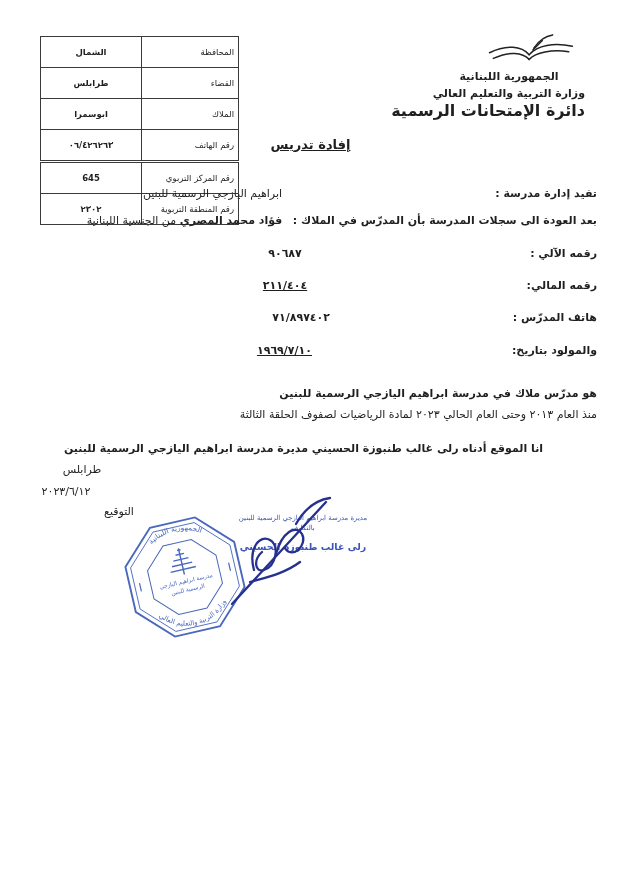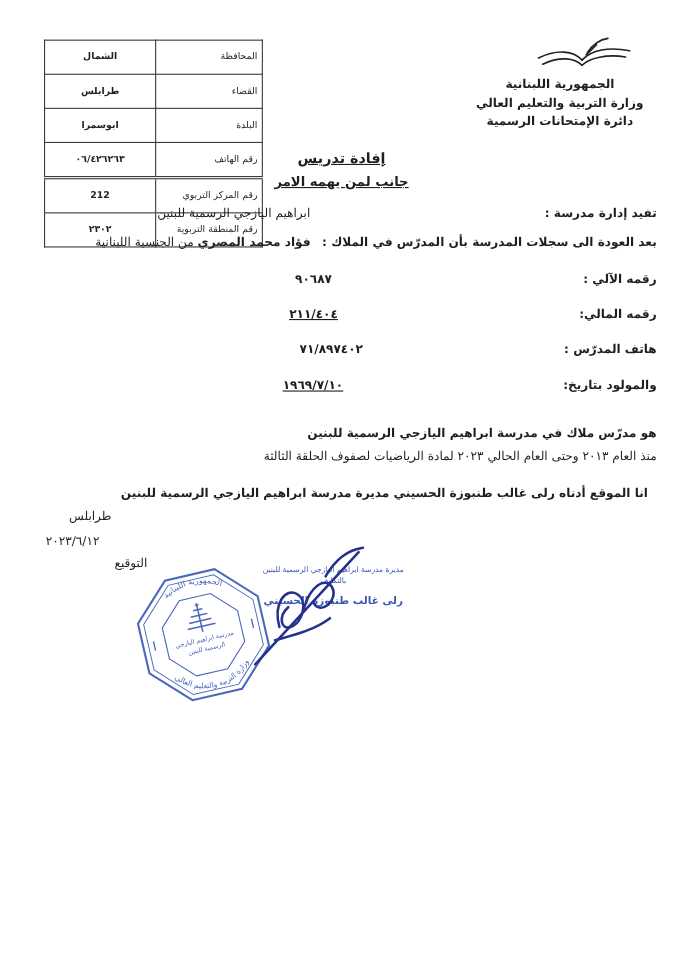--- a/index.html
+++ b/index.html
@@ -30,21 +30,21 @@
   .info-table td.lbl { width:97px; text-align:right; }
   .info-table td.val { width:101px; text-align:center; font-weight:bold; }
   .info-table tr.sep td { border-top:3px double #3a3a3a; }
   
   .gov-header {
     position:absolute; right:36px; top:33px; width:152px;
     text-align:center;
   }
   .gov-logo { display:block; margin:0 6px 3px auto; }
   .gov-line { font-weight:bold; font-size:11px; line-height:17px; white-space:nowrap; }
-  .gov-line.small { font-size:11px; }
+  .gov-line.small { font-size:16px; }
   
   .doc-title {
     position:absolute; top:137px; left:0; right:0;
     text-align:center; font-size:13px; font-weight:bold;
     text-decoration:underline;
   }
   .doc-subtitle {
     position:absolute; top:158px; left:0; right:0;
     text-align:center; font-size:12px; font-weight:bold;
     text-decoration:underline;
@@ -79,30 +79,30 @@
     <tbody>
         <tr>
       <td class="lbl">المحافظة</td>
       <td class="val">الشمال</td>
     </tr>
     <tr>
       <td class="lbl">القضاء</td>
       <td class="val">طرابلس</td>
     </tr>
     <tr>
-      <td class="lbl">البلدة</td>
+      <td class="lbl">الملاك</td>
       <td class="val">ابوسمرا</td>
     </tr>
     <tr>
       <td class="lbl">رقم الهاتف</td>
       <td class="val">٠٦/٤٢٦٢٦٣</td>
     </tr>
     <tr class="sep">
       <td class="lbl">رقم المركز التربوي</td>
-      <td class="val">212</td>
+      <td class="val">645</td>
     </tr>
     <tr>
       <td class="lbl">رقم المنطقة التربوية</td>
       <td class="val">٢٣٠٢</td>
     </tr>
   </tbody>
     </table>
 
   <div class="gov-header">
     <svg class="gov-logo" width="96" height="32" viewBox="0 0 96 34">
@@ -114,21 +114,20 @@
         <path d="M 51,16 C 57,7 64,3 71,2"></path>
         <path d="M 50,18 L 60,8"></path>
       </g>
     </svg>
     <div class="gov-line">الجمهورية اللبنانية</div>
     <div class="gov-line">وزارة التربية والتعليم العالي</div>
     <div class="gov-line small">دائرة الإمتحانات الرسمية</div>
   </div>
 
   <div class="doc-title">إفادة تدريس</div>
-  <div class="doc-subtitle">جانب لمن يهمه الامر</div>
 
   <div class="row" style="top:187px;">
     <span class="lbl">تفيد إدارة مدرسة :</span>
     <span class="val-abs" style="left:112px; width:165px; font-weight:normal;">ابراهيم اليازجي الرسمية للبنين</span>
   </div>
 
   <div class="row flow-line" style="top:214px;">
     <span class="lbl">بعد العودة الى سجلات المدرسة  بأن المدرّس في الملاك :</span>
     <span> &nbsp;</span>
     <span class="bold">فؤاد محمد المصري</span>
@@ -148,21 +147,21 @@
     <span class="lbl">هاتف المدرّس :</span>
     <span class="val-abs" style="left:222px; width:90px;text-align:right;">٧١/٨٩٧٤٠٢</span>
   </div>
   <div class="row" style="top:344px;">
     <span class="lbl">والمولود بتاريخ:</span>
     <span class="val-abs" style="left:224px; width:85px;text-decoration:underline;">١٩٦٩/٧/١٠</span>
   </div>
 
   <div class="statement bold" style="top:387px;">هو مدرّس ملاك في مدرسة ابراهيم اليازجي الرسمية للبنين</div>
   <div class="statement" style="top:408px;">منذ العام ٢٠١٣ وحتى العام الحالي ٢٠٢٣ لمادة الرياضيات لصفوف الحلقة الثالثة</div>
-  <div class="statement bold" style="top:442px; right:32px;">انا الموقع أدناه رلى غالب طنبوزة الحسيني مديرة مدرسة ابراهيم اليازجي الرسمية للبنين</div>
+  <div class="statement bold" style="top:442px; right:32px;text-align:center;">انا الموقع أدناه رلى غالب طنبوزة الحسيني مديرة مدرسة ابراهيم اليازجي الرسمية للبنين</div>
 
   <div class="abs-small" style="left:58px; top:463px; width:48px;">طرابلس</div>
   <div class="abs-small" style="left:28px; top:485px; width:76px;">٢٠٢٣/٦/١٢</div>
   <div class="abs-small" style="left:93px; top:505px; width:52px;">التوقيع</div>
 
   <svg class="stamp-svg" width="146" height="138" viewBox="-80 -80 160 160">
     <g fill="none" stroke="#4a68bd">
       <polygon stroke-width="2.2" points="64.7,26.8 26.8,64.7 -26.8,64.7 -64.7,26.8 -64.7,-26.8 -26.8,-64.7 26.8,-64.7 64.7,-26.8"></polygon>
       <polygon stroke-width="1" points="59.1,24.5 24.5,59.1 -24.5,59.1 -59.1,24.5 -59.1,-24.5 -24.5,-59.1 24.5,-59.1 59.1,-24.5"></polygon>
       <polygon stroke-width="1.2" points="40.7,16.8 16.8,40.7 -16.8,40.7 -40.7,16.8 -40.7,-16.8 -16.8,-40.7 16.8,-40.7 40.7,-16.8"></polygon>

